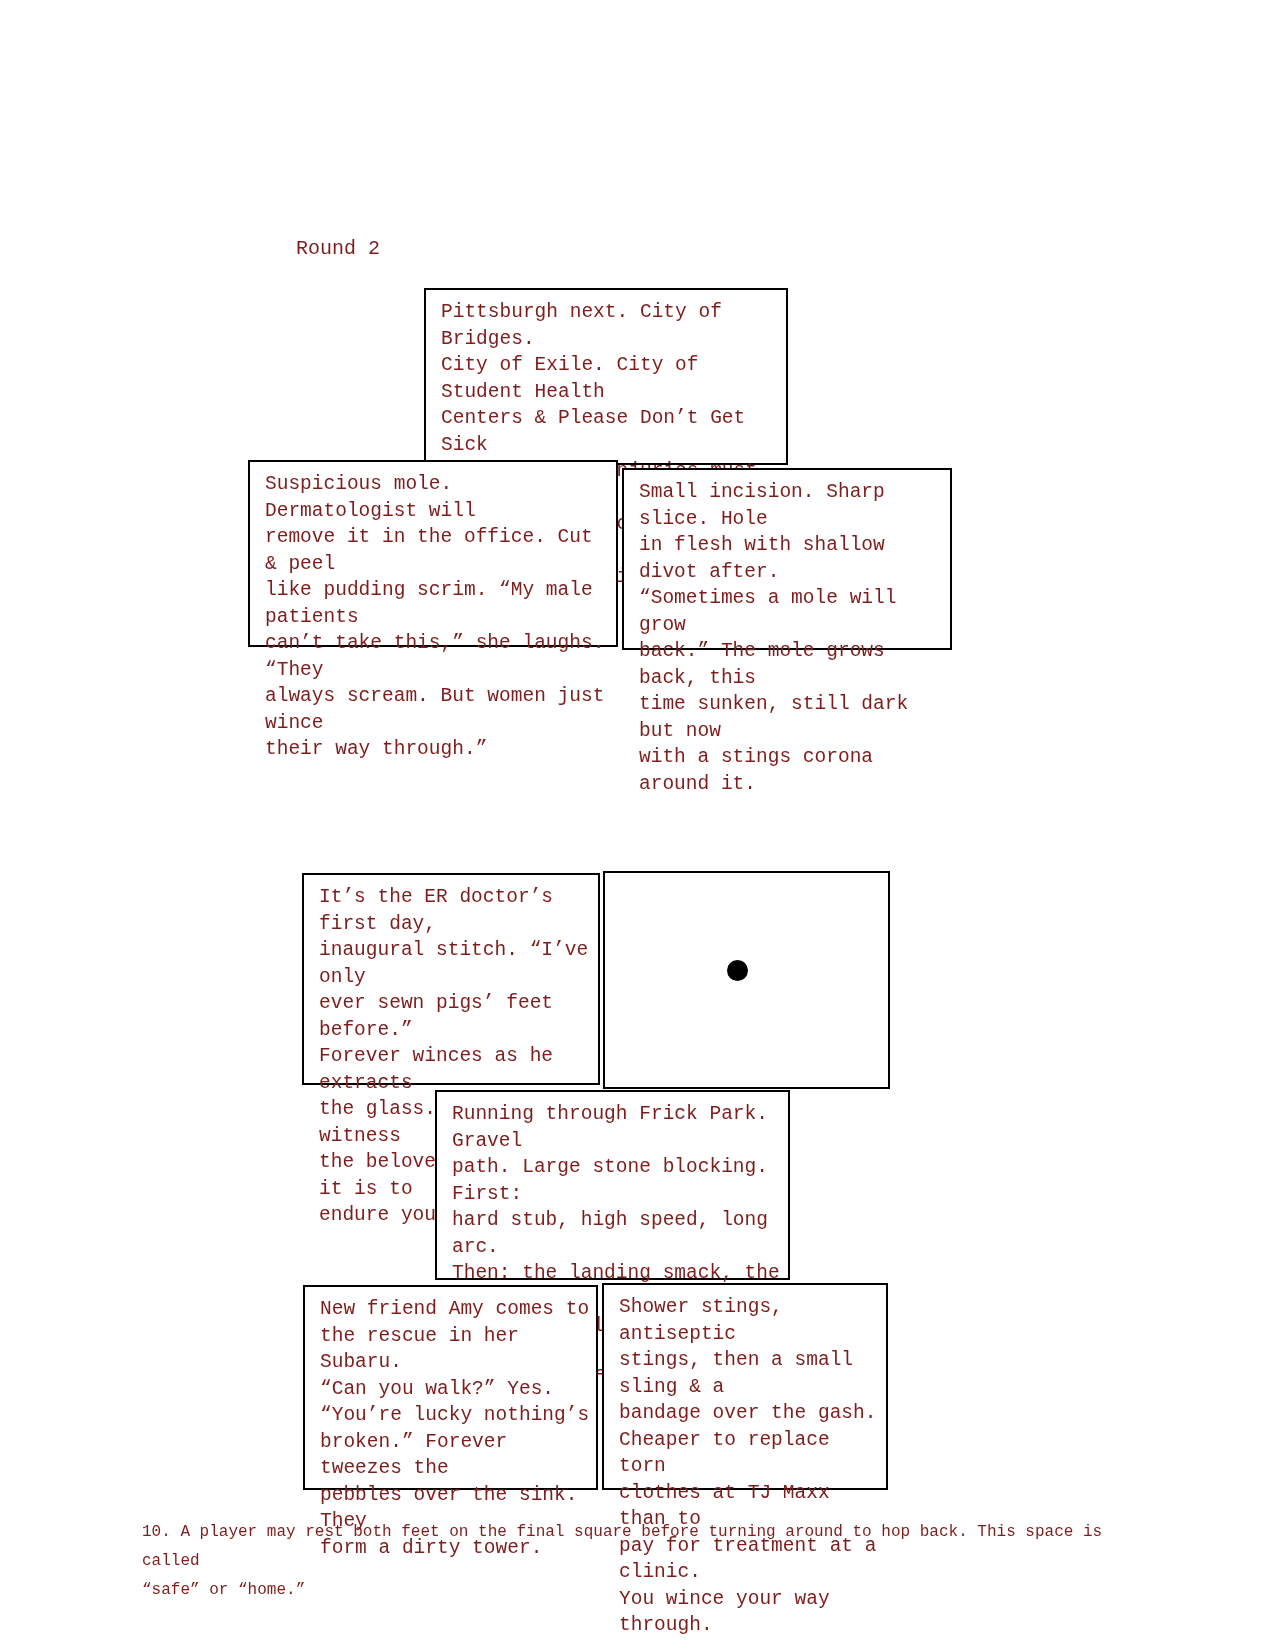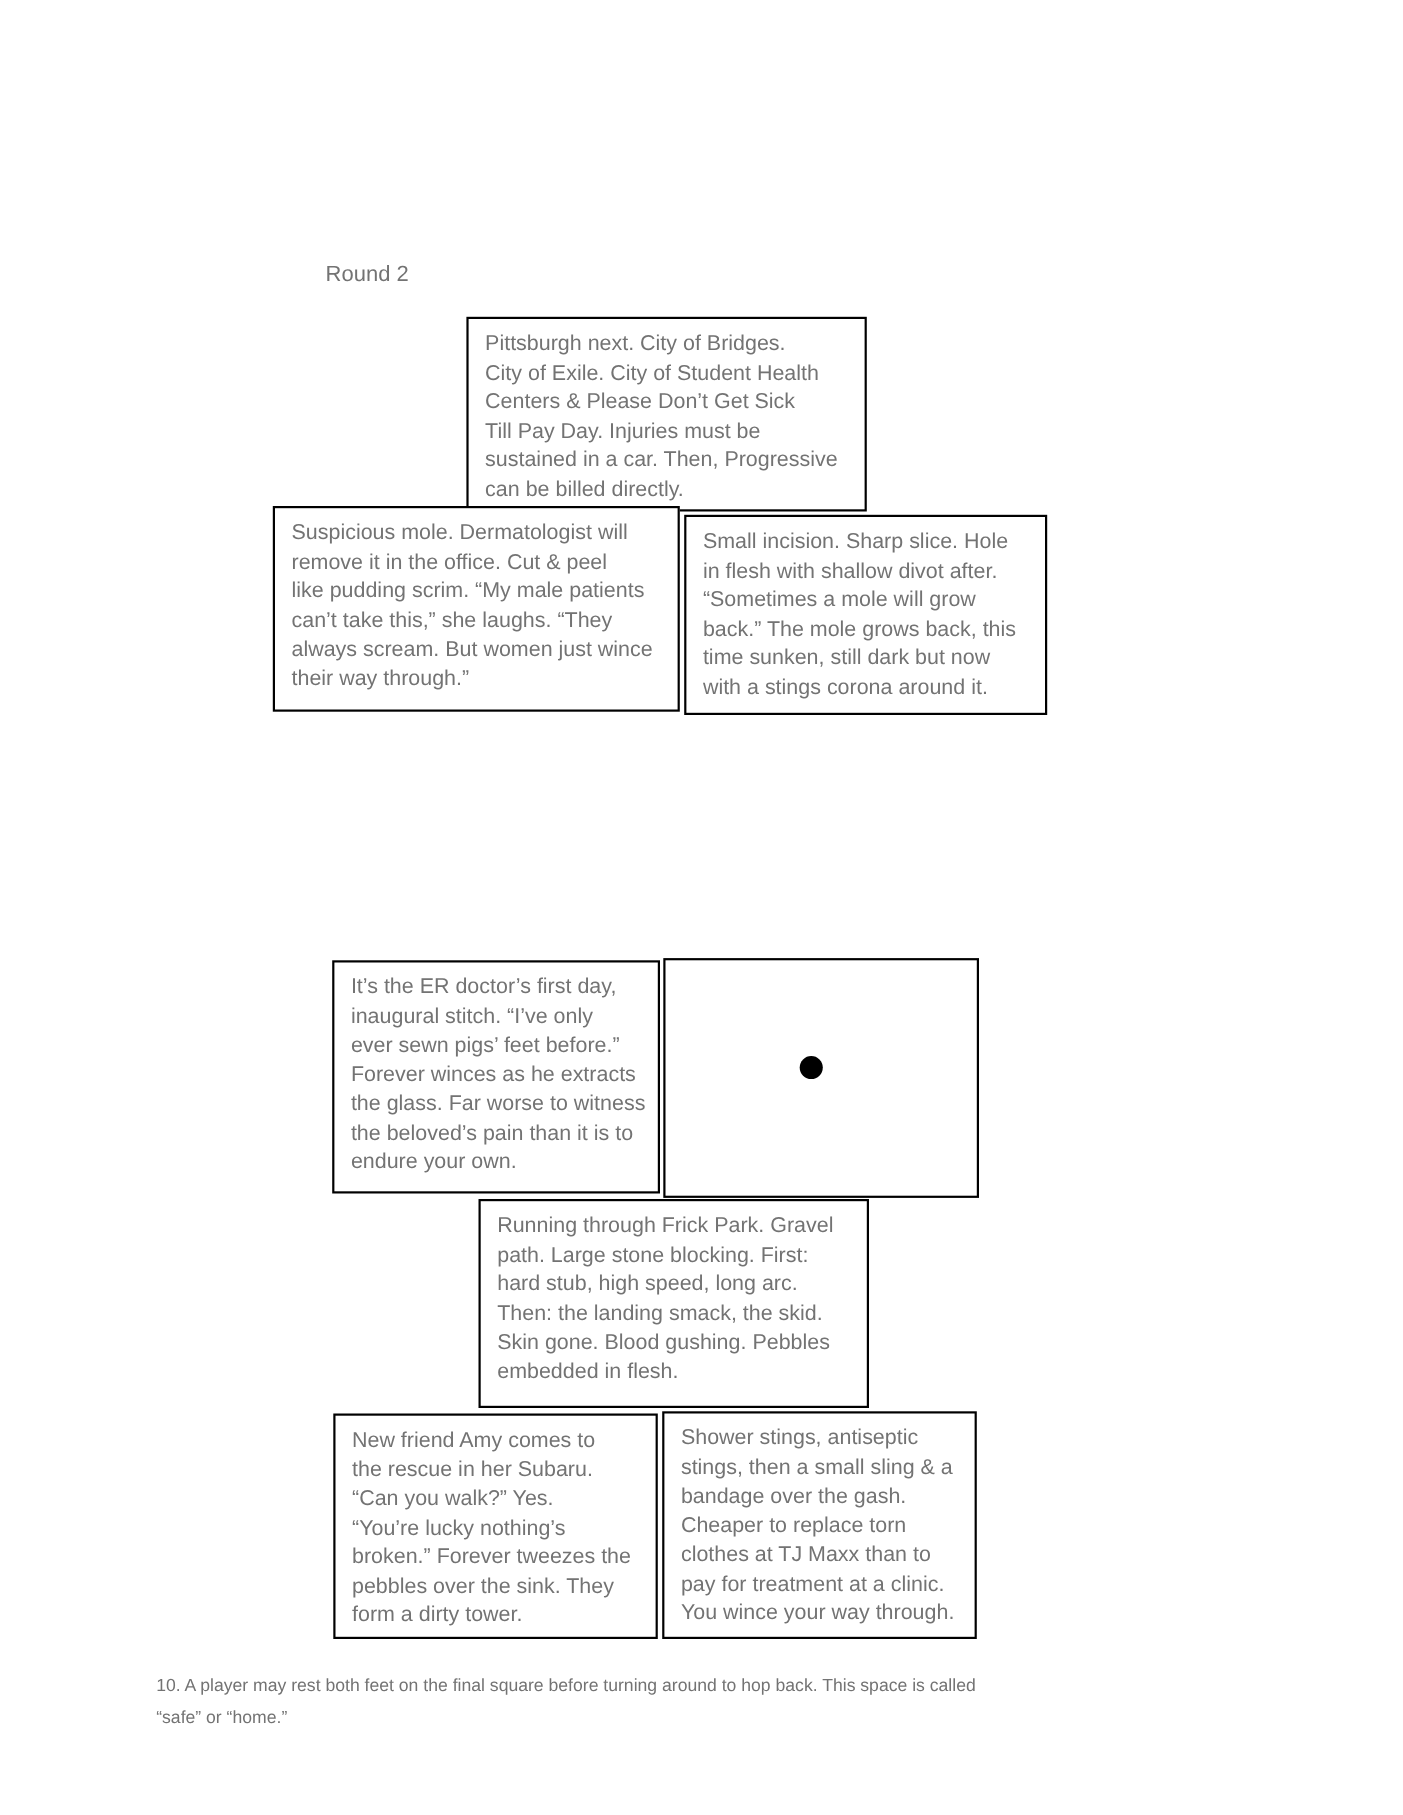--- a/index.html
+++ b/index.html
@@ -5,22 +5,22 @@
   html, body {
     margin: 0;
     padding: 0;
     background: #ffffff;
   }
   .page {
     position: relative;
     width: 1275px;
     height: 1650px;
     background: #ffffff;
-    font-family: Liberation Sans, sans-serif;
-    color: #737373;
+    font-family: Liberation Mono, monospace;
+    color: #7f1d1d;
     overflow: hidden;
   }
   .round-label {
     position: absolute;
     left: 296px;
     top: 236px;
     font-size: 20px;
     line-height: 26px;
   }
   .story-box {

